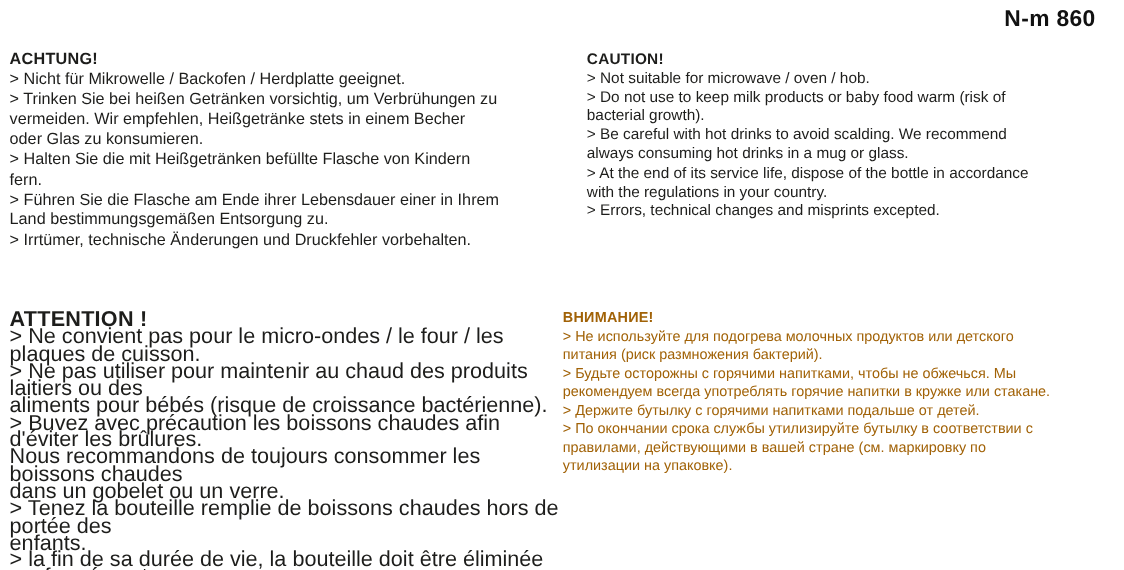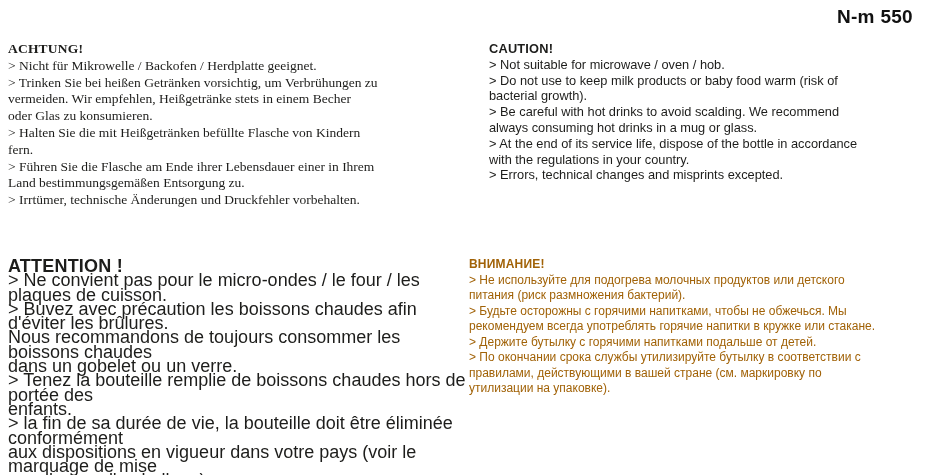--- a/index.html
+++ b/index.html
@@ -36,21 +36,20 @@
     font-weight: 700;
     letter-spacing: 0.2px;
   }
   
   .sec-de {
     left: 8px;
     top: 41px;
     width: 462px;
     font-size: 13.5px;
     line-height: 16.8px;
-    font-family: Liberation Serif, serif;
   }
   
   .sec-en {
     left: 489px;
     top: 41px;
     width: 446px;
     font-size: 12.8px;
     line-height: 15.8px;
   }
   
@@ -69,21 +68,21 @@
     font-size: 12px;
     line-height: 15.5px;
     color: #a16207;
   }
 </style>
 </head>
 <body>
 
 <div class="page">
 
-  <div class="model">N-m 550</div>
+  <div class="model">N-m 860</div>
 
   <section class="sec sec-de">
     <p class="hd">ACHTUNG!</p>
     <p>&gt; Nicht für Mikrowelle / Backofen / Herdplatte geeignet.</p>
     <p>&gt; Trinken Sie bei heißen Getränken vorsichtig, um Verbrühungen zu
 vermeiden. Wir empfehlen, Heißgetränke stets in einem Becher
 oder Glas zu konsumieren.</p>
     <p>&gt; Halten Sie die mit Heißgetränken befüllte Flasche von Kindern
 fern.</p>
     <p>&gt; Führen Sie die Flasche am Ende ihrer Lebensdauer einer in Ihrem
@@ -99,20 +98,22 @@
     <p>&gt; Be careful with hot drinks to avoid scalding. We recommend
 always consuming hot drinks in a mug or glass.</p>
     <p>&gt; At the end of its service life, dispose of the bottle in accordance
 with the regulations in your country.</p>
     <p>&gt; Errors, technical changes and misprints excepted.</p>
   </section>
 
   <section class="sec sec-fr">
     <p class="hd">ATTENTION !</p>
     <p>&gt; Ne convient pas pour le micro-ondes / le four / les plaques de cuisson.</p>
+    <p>&gt; Ne pas utiliser pour maintenir au chaud des produits laitiers ou des
+aliments pour bébés (risque de croissance bactérienne).</p>
     <p>&gt; Buvez avec précaution les boissons chaudes afin d'éviter les brûlures.
 Nous recommandons de toujours consommer les boissons chaudes
 dans un gobelet ou un verre.</p>
     <p>&gt; Tenez la bouteille remplie de boissons chaudes hors de portée des
 enfants.</p>
     <p>&gt; la fin de sa durée de vie, la bouteille doit être éliminée conformément
 aux dispositions en vigueur dans votre pays (voir le marquage de mise
 au rebut sur l'emballage).</p>
     <p>&gt; Sous réserve d'erreurs, de modifications techniques et de fautes
 d'impression.</p>

